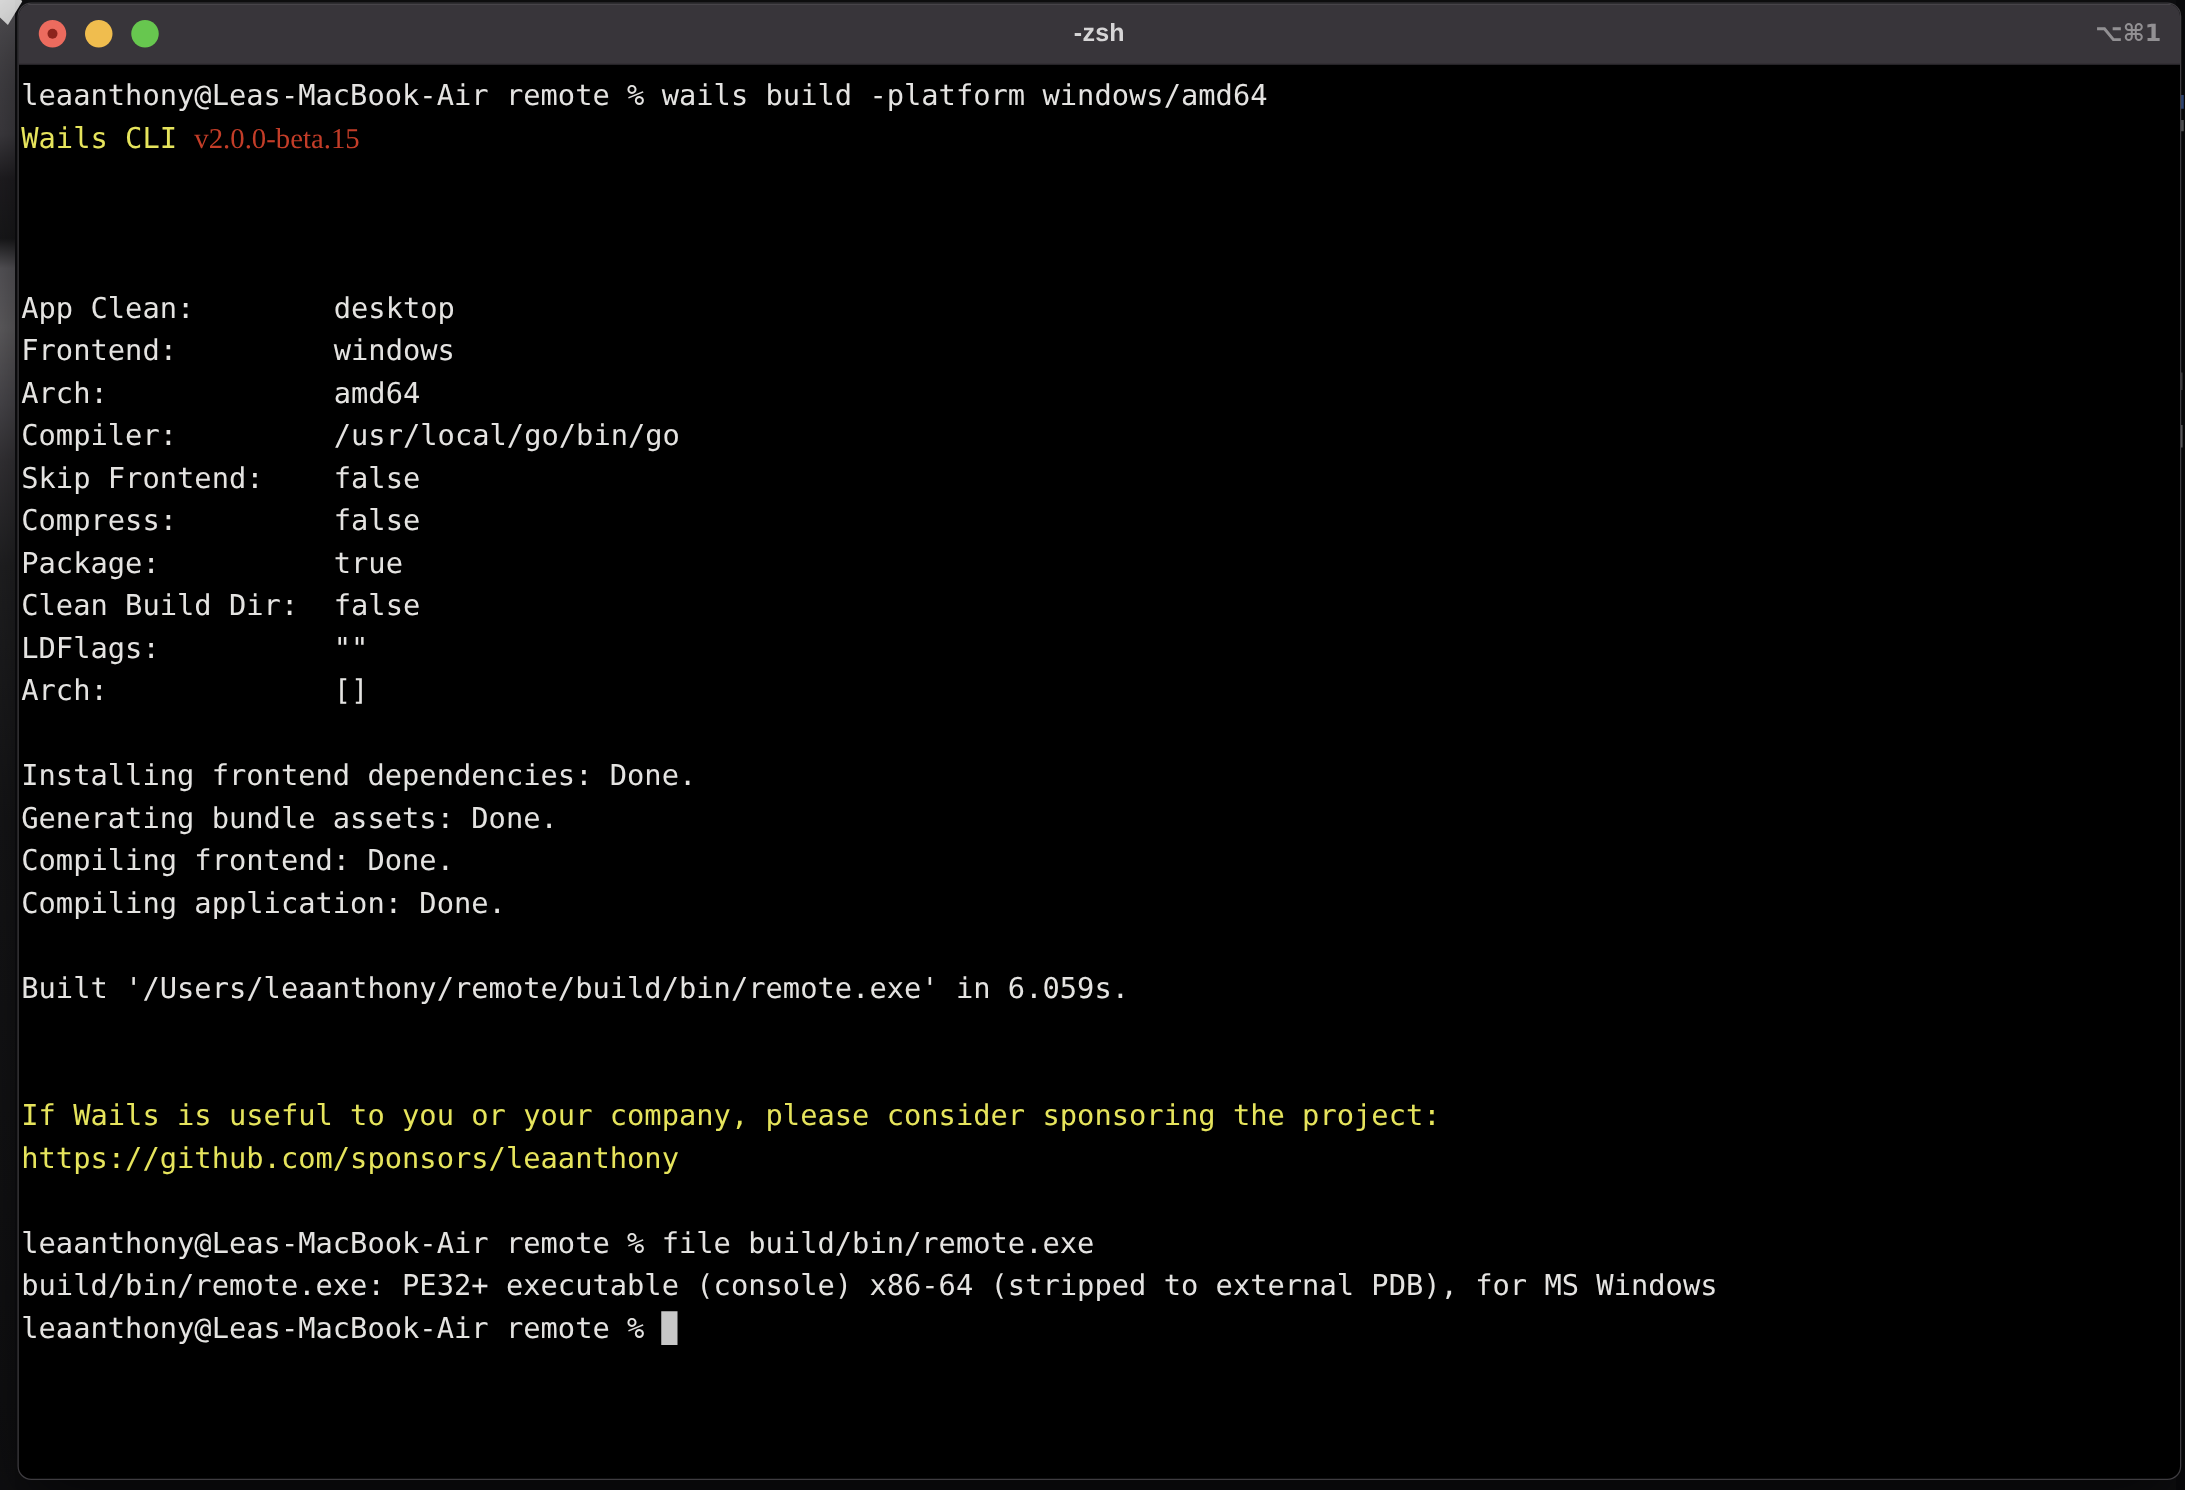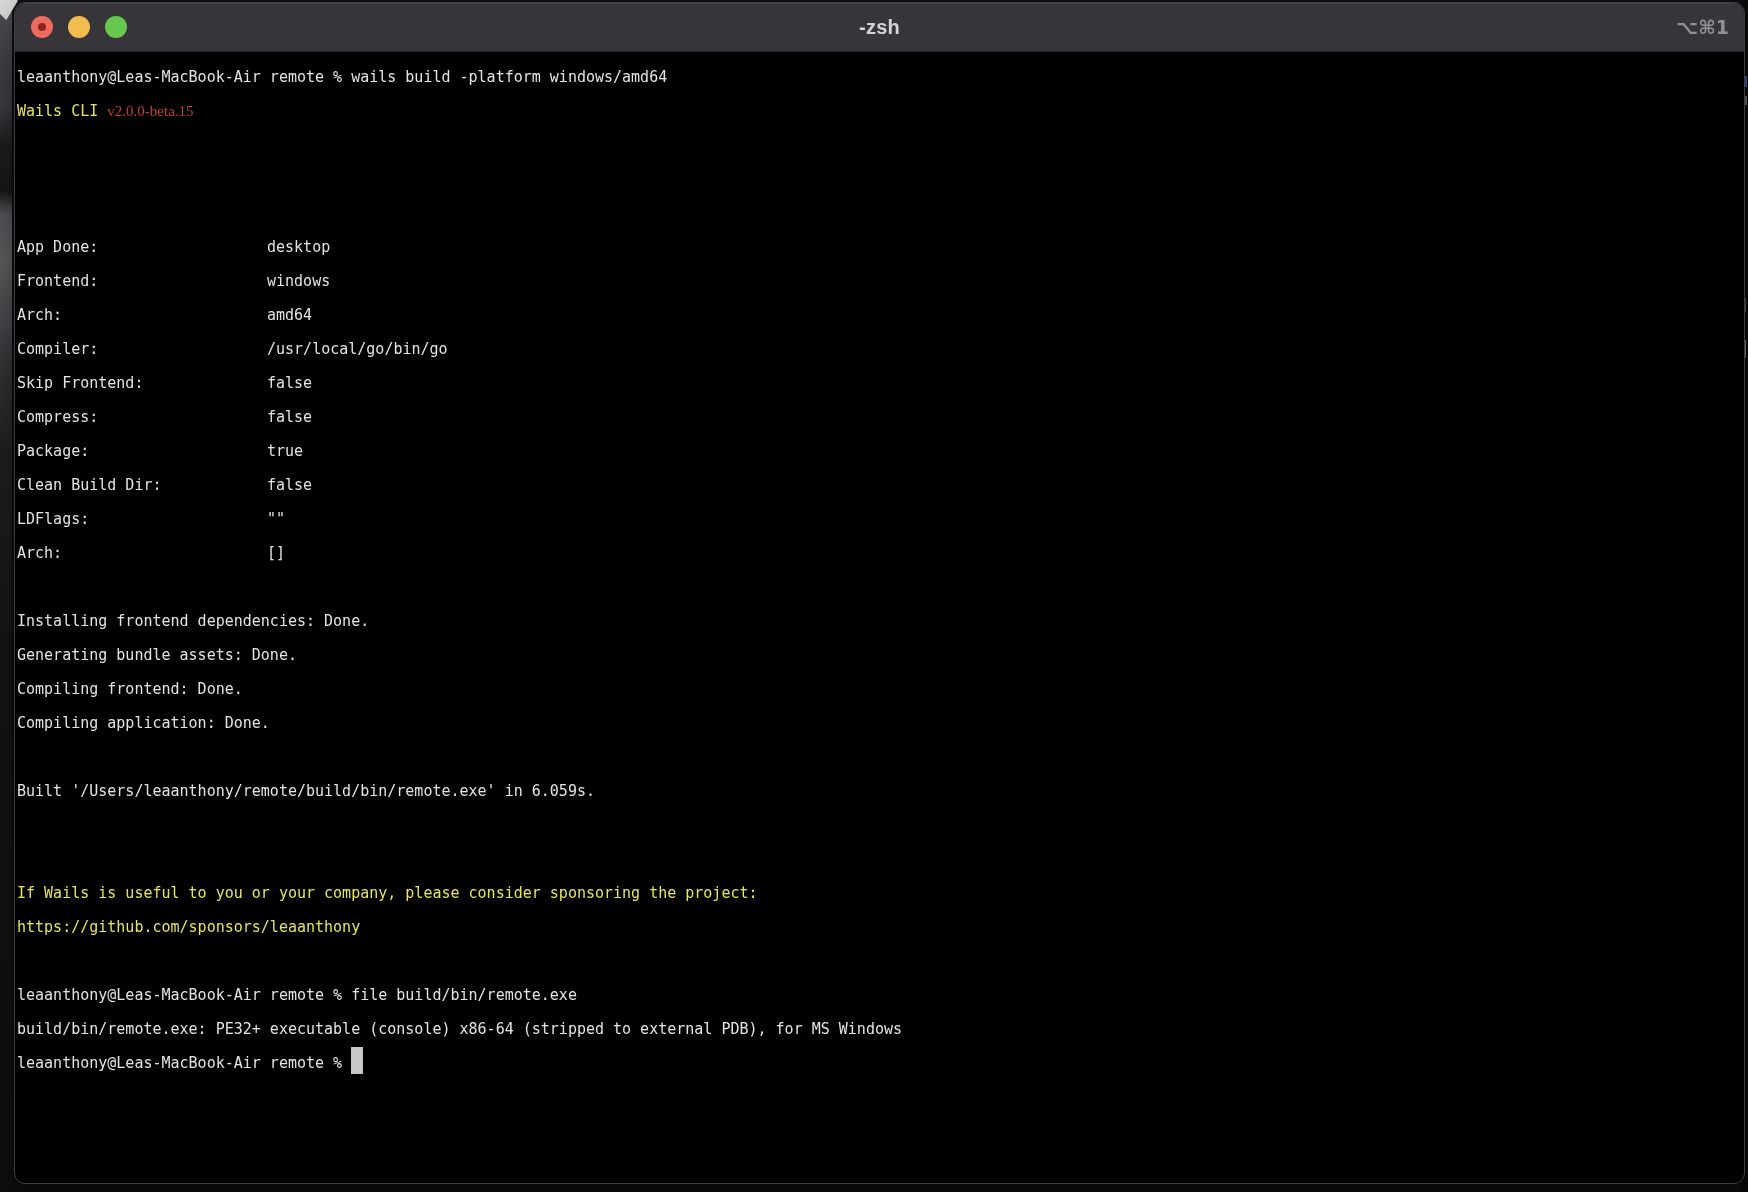--- a/index.html
+++ b/index.html
@@ -86,21 +86,21 @@
   }
   .shortcut {
     position: absolute; right: 15px; top: 0; height: 48px; line-height: 48px;
     font-size: 19px; font-weight: bold; color: #929093;
     font-family: "DejaVu Sans", "Liberation Sans", sans-serif;
   }
   
   .screen {
     padding: 8px 4px 0 2px;
     font-family: "DejaVu Sans Mono", monospace;
-    font-size: 15px;
+    font-size: 23px;
     line-height: 34px;
     color: var(--text);
   }
   .line { min-height: 34px; white-space: pre; }
   .kv-label { display: inline-block; width: 250px; }
   .c-yellow { color: var(--yellow); }
   .c-red    { color: var(--red); font-family: Liberation Serif, serif; }
   .cursor-block {
     display: inline-block;
     width: 12.3px; height: 27px;
@@ -131,21 +131,21 @@
     </div>
     <div class="title">-zsh</div>
     <div class="shortcut">⌥⌘1</div>
   </div>
   <div class="screen" id="term">
       <div class="line"><span>leaanthony@Leas-MacBook-Air remote % wails build -platform windows/amd64</span></div>
       <div class="line"><span class="c-yellow">Wails CLI </span><span class="c-red">v2.0.0-beta.15</span></div>
       <div class="line">&nbsp;</div>
       <div class="line">&nbsp;</div>
       <div class="line">&nbsp;</div>
-      <div class="line"><span class="kv-label">App Done:</span><span>desktop</span></div>
+      <div class="line"><span class="kv-label">App Clean:</span><span>desktop</span></div>
       <div class="line"><span class="kv-label">Frontend:</span><span>windows</span></div>
       <div class="line"><span class="kv-label">Arch:</span><span>amd64</span></div>
       <div class="line"><span class="kv-label">Compiler:</span><span>/usr/local/go/bin/go</span></div>
       <div class="line"><span class="kv-label">Skip Frontend:</span><span>false</span></div>
       <div class="line"><span class="kv-label">Compress:</span><span>false</span></div>
       <div class="line"><span class="kv-label">Package:</span><span>true</span></div>
       <div class="line"><span class="kv-label">Clean Build Dir:</span><span>false</span></div>
       <div class="line"><span class="kv-label">LDFlags:</span><span>""</span></div>
       <div class="line"><span class="kv-label">Arch:</span><span>[]</span></div>
       <div class="line">&nbsp;</div>

